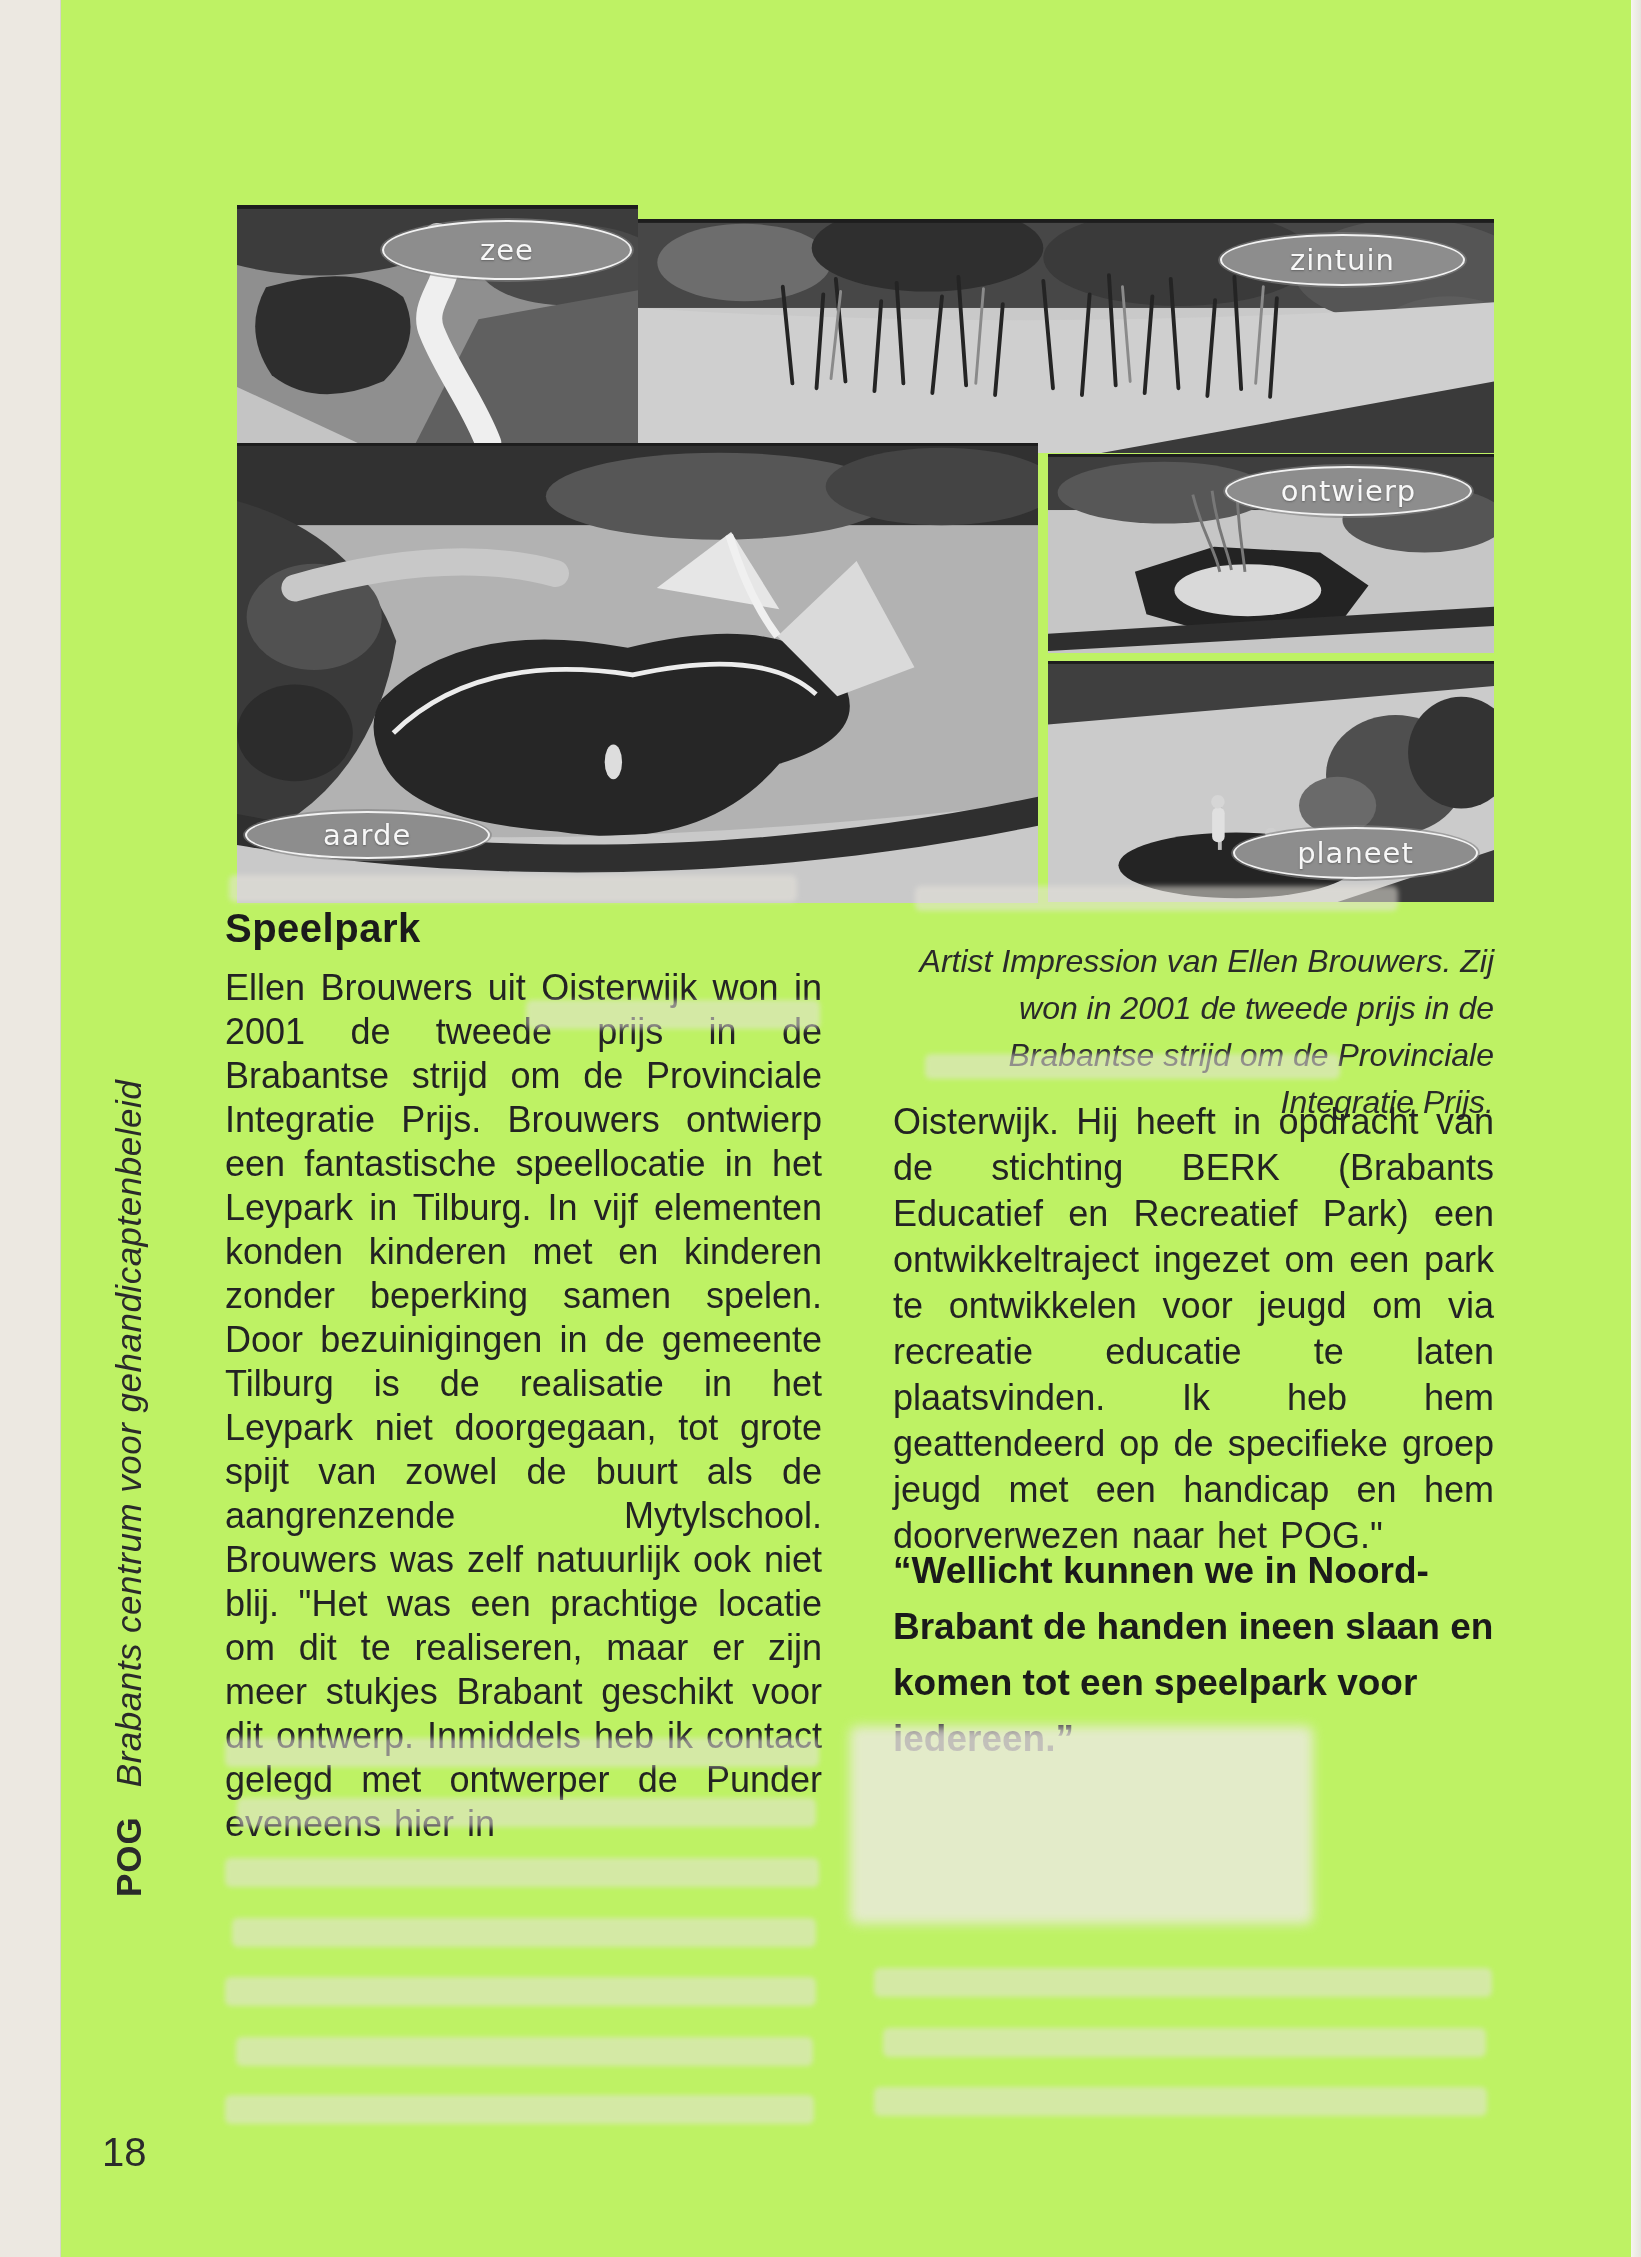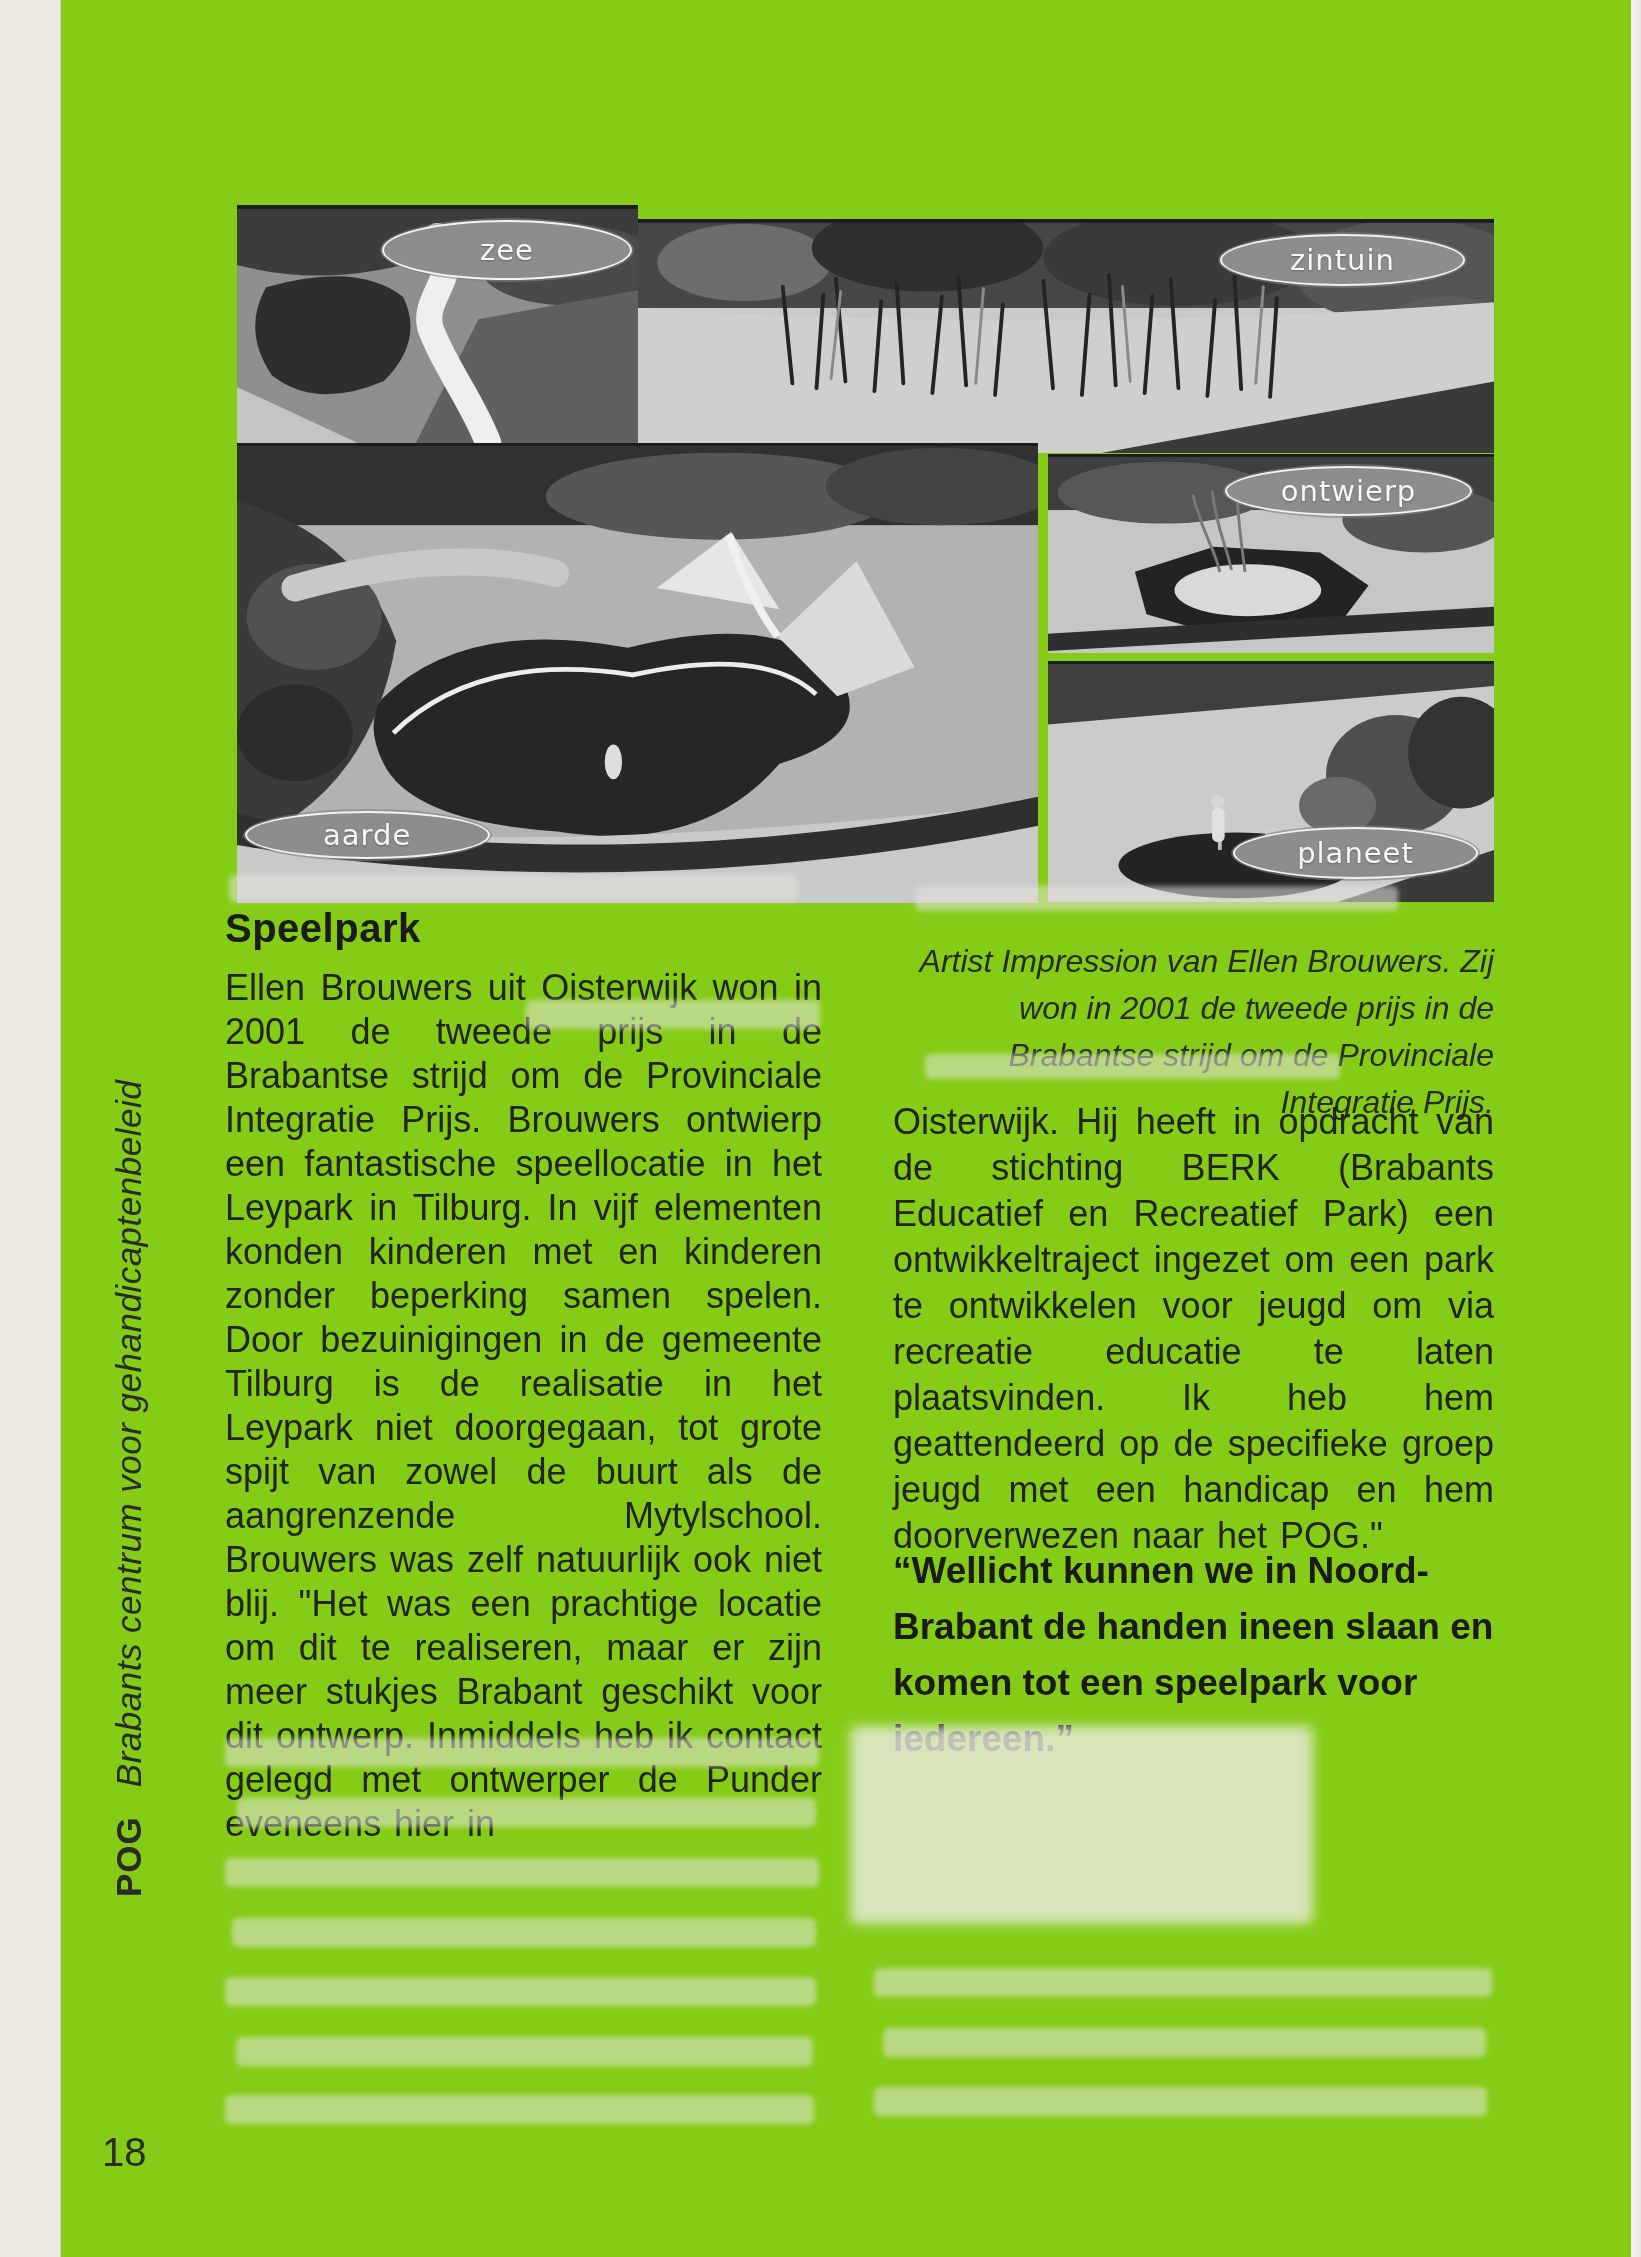--- a/index.html
+++ b/index.html
@@ -1,18 +1,18 @@
 <!DOCTYPE html>
 <html><head>
 <meta charset="utf-8">
 <style>
   html,body{margin:0;padding:0;background:#e9e6e0;}
   .page{
     position:relative;width:1641px;height:2257px;overflow:hidden;
-    background:#84cc16;
+    background:#bef264;
     font-family:"Liberation Sans",sans-serif;color:#222;
   }
   .scan-strip{position:absolute;left:0;top:0;width:60px;height:2257px;background:#ece8e1;border-right:1.9px solid #d7d3cb;}
   .scan-edge-r{position:absolute;right:0;top:0;width:9.7px;height:2257px;background:linear-gradient(to left,#e7e4de,#f6f4ef);}
   
   .collage{position:absolute;left:237px;top:205px;width:1257px;height:697px;}
   .photo{position:absolute;overflow:hidden;background:#bdbdbd;}
   .photo svg{display:block;width:100%;height:100%;}
   .ph-zee{left:0;top:0;width:401px;height:238px;}
   .ph-zintuin{left:401px;top:13.5px;width:856px;height:234px;}

